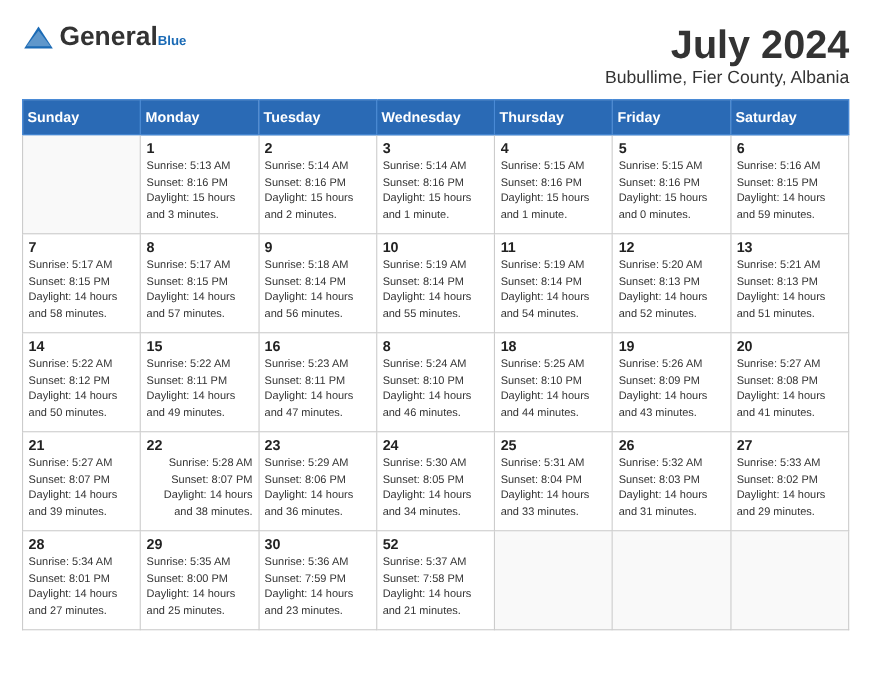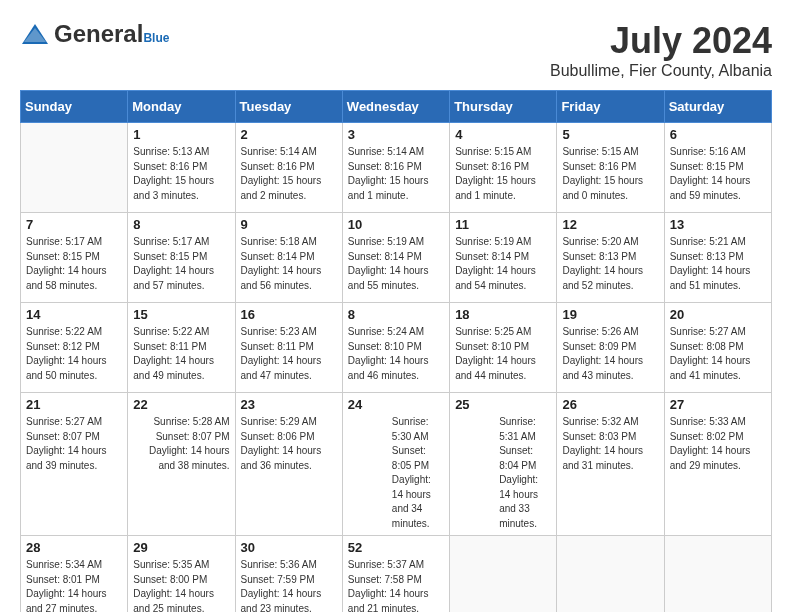--- a/index.html
+++ b/index.html
@@ -268,28 +268,28 @@
         </td>
         <td>
           <div class="day-number">23</div>
           <div class="day-info" style="white-space: pre-line;">Sunrise: 5:29 AM
 Sunset: 8:06 PM
 Daylight: 14 hours
 and 36 minutes.</div>
         </td>
         <td>
           <div class="day-number">24</div>
-          <div class="day-info" style="white-space: pre-line; margin-left: 44px;">Sunrise: 5:30 AM
+          <div class="day-info" style="white-space: pre-line;">Sunrise: 5:30 AM
 Sunset: 8:05 PM
 Daylight: 14 hours
 and 34 minutes.</div>
         </td>
         <td>
           <div class="day-number">25</div>
-          <div class="day-info" style="white-space: pre-line; margin-left: 44px;">Sunrise: 5:31 AM
+          <div class="day-info" style="white-space: pre-line;">Sunrise: 5:31 AM
 Sunset: 8:04 PM
 Daylight: 14 hours
 and 33 minutes.</div>
         </td>
         <td>
           <div class="day-number">26</div>
           <div class="day-info" style="white-space: pre-line;">Sunrise: 5:32 AM
 Sunset: 8:03 PM
 Daylight: 14 hours
 and 31 minutes.</div>

